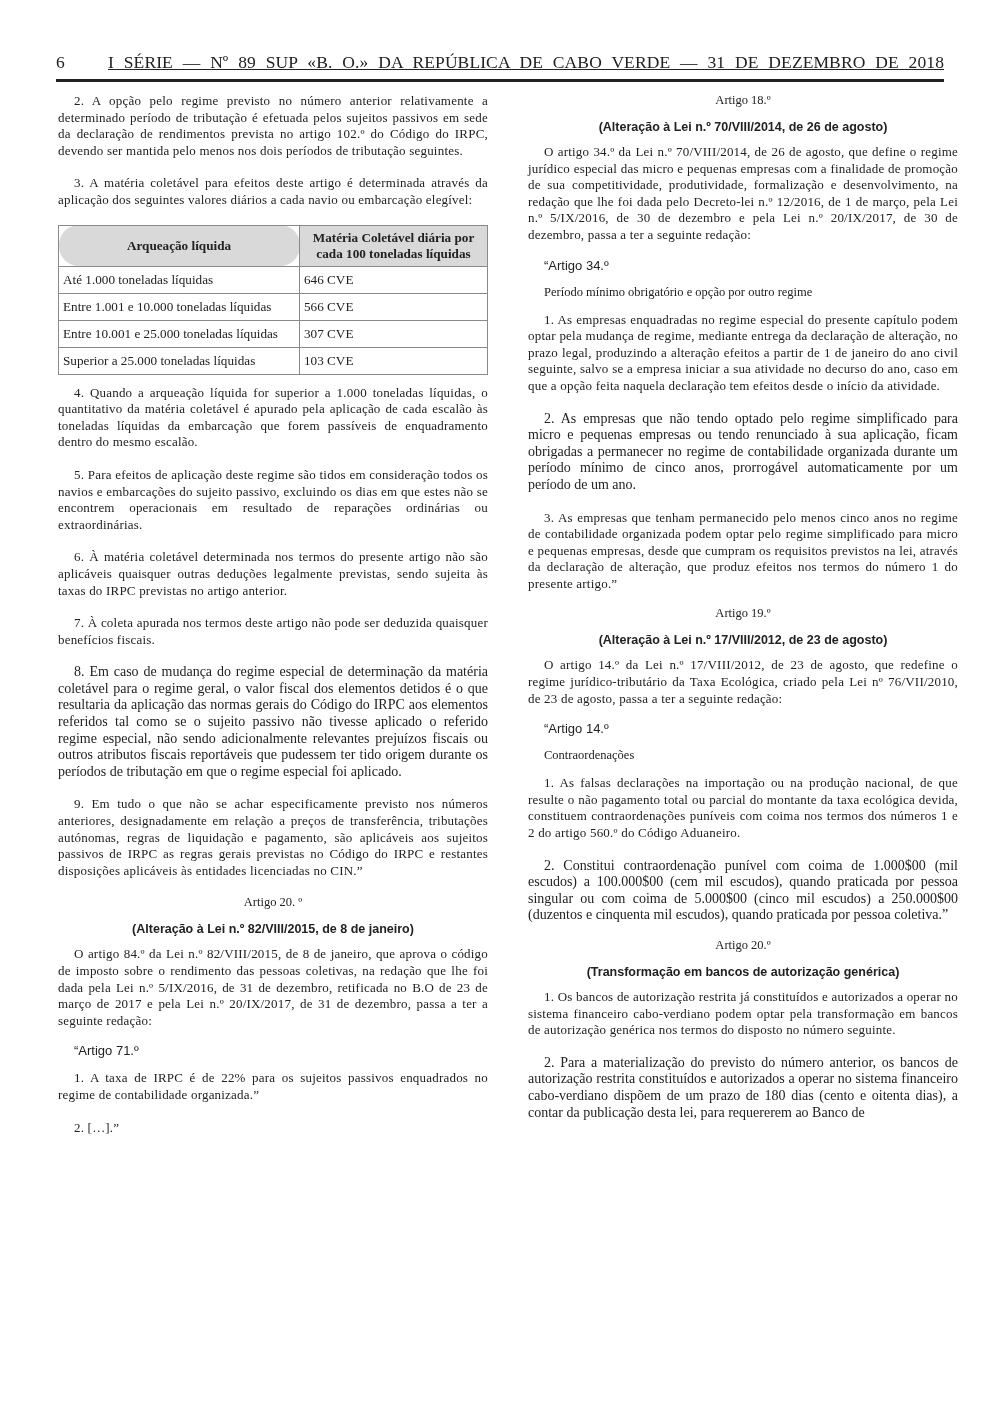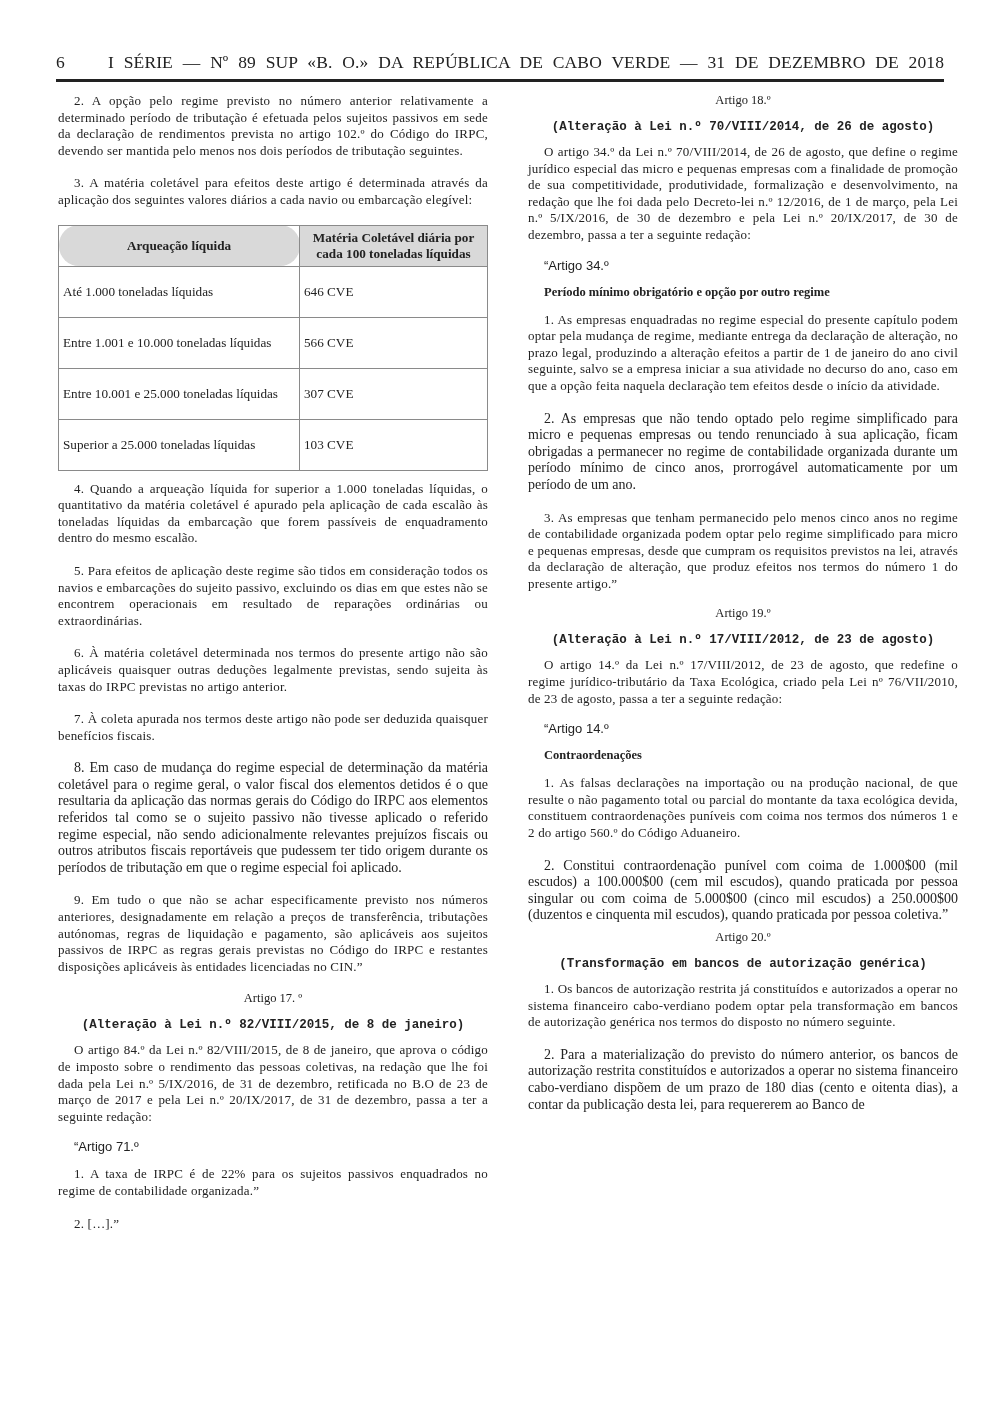--- a/index.html
+++ b/index.html
@@ -2,37 +2,37 @@
 <html><head>
 <meta charset="utf-8">
 <style>
   html, body { margin: 0; padding: 0; background: #ffffff; }
   body { width: 1000px; height: 1415px; position: relative; overflow: hidden;
          font-family: "DejaVu Serif", "Liberation Serif", serif; color: #222; }
   .header { position: absolute; left: 56px; top: 52px; width: 888px; height: 24px;
             font-family: "Liberation Serif", serif; font-size: 17.5px; color: #222;
             display: flex; align-items: baseline; white-space: nowrap; }
   .header .pg { width: 52px; }
-  .header .title { flex: 1; text-align: justify; text-align-last: justify; letter-spacing: 0.1px; }
+  .header .title { flex: 1; text-align: justify; text-align-last: justify; letter-spacing: 0.1px; text-decoration: underline; }
   .rule { position: absolute; left: 56px; top: 79px; width: 888px; height: 3px; background: #222; }
   .col { position: absolute; top: 93px; }
   .col.left { left: 58px; width: 430px; }
   .col.right { left: 528px; width: 430px; }
   p { margin: 0; text-align: justify; text-indent: 16px; }
   .big { font-family: "Liberation Serif", serif; font-size: 13px; line-height: 16.6px; letter-spacing: 0.2px; }
   .mid { font-family: "Liberation Serif", serif; font-size: 14px; line-height: 16.6px; }
   .gap { height: 16px; }
   .art { text-align: center; text-indent: 0; font-family: "Liberation Serif", serif; font-size: 12.5px; margin: 6px 0 12px 0; }
-  .sub { text-align: center; text-indent: 0; font-family: Liberation Mono, monospace; font-weight: bold; font-size: 12.5px; margin: 0 0 10px 0; }
+  .sub { text-align: center; text-indent: 0; font-family: Liberation Sans, sans-serif; font-weight: bold; font-size: 12.5px; margin: 0 0 10px 0; }
   .quote-art { text-indent: 16px; font-family: Liberation Sans, sans-serif; font-size: 13px; margin: 6px 0 12px 0; }
-  .bold-head { text-indent: 16px; font-family: "Liberation Serif", serif; font-weight: bold; font-size: 12.5px; margin: 0 0 12px 0; }
+  .bold-head { text-indent: 16px; font-family: "Liberation Serif", serif; font-weight: normal; font-size: 12.5px; margin: 0 0 12px 0; }
   table { border-collapse: collapse; width: 430px; margin: 16px 0 10px 0;
           font-family: "Liberation Serif", serif; font-size: 13.2px; color: #222; }
   th { background: #d9d9d9; font-weight: bold; border: 1px solid #8a8a8a; padding: 2px 4px; height: 36px; line-height: 16px; }
-  td { border: 1px solid #8a8a8a; padding: 12px 4px; height: 26px; }
+  td { border: 1px solid #8a8a8a; padding: 0 4px; height: 26px; }
   td.val { text-align: left; margin-top: 8px; }
   th.c1 { width: 232px; border-radius: 20px; }
 </style>
 </head>
 <body>
 
 <div class="header">
   <span class="pg">6</span>
   <span class="title">I SÉRIE — Nº 89 SUP «B. O.» DA REPÚBLICA DE CABO VERDE — 31 DE DEZEMBRO DE 2018</span>
 </div>
@@ -75,21 +75,21 @@
   <p class="big">5. Para efeitos de aplicação deste regime são tidos em consideração todos os navios e embarcações do sujeito passivo, excluindo os dias em que estes não se encontrem operacionais em resultado de reparações ordinárias ou extraordinárias.</p>
   <div class="gap"></div>
   <p class="big">6. À matéria coletável determinada nos termos do presente artigo não são aplicáveis quaisquer outras deduções legalmente previstas, sendo sujeita às taxas do IRPC previstas no artigo anterior.</p>
   <div class="gap"></div>
   <p class="big">7. À coleta apurada nos termos deste artigo não pode ser deduzida quaisquer benefícios fiscais.</p>
   <div class="gap"></div>
   <p class="mid">8. Em caso de mudança do regime especial de determinação da matéria coletável para o regime geral, o valor fiscal dos elementos detidos é o que resultaria da aplicação das normas gerais do Código do IRPC aos elementos referidos tal como se o sujeito passivo não tivesse aplicado o referido regime especial, não sendo adicionalmente relevantes prejuízos fiscais ou outros atributos fiscais reportáveis que pudessem ter tido origem durante os períodos de tributação em que o regime especial foi aplicado.</p>
   <div class="gap"></div>
   <p class="big">9. Em tudo o que não se achar especificamente previsto nos números anteriores, designadamente em relação a preços de transferência, tributações autónomas, regras de liquidação e pagamento, são aplicáveis aos sujeitos passivos de IRPC as regras gerais previstas no Código do IRPC e restantes disposições aplicáveis às entidades licenciadas no CIN.”</p>
 
-  <p class="art" style="margin-top:16px">Artigo 17. º</p>
+  <p class="art" style="margin-top:16px">Artigo 20. º</p>
   <p class="sub">(Alteração à Lei n.º 82/VIII/2015, de 8 de janeiro)</p>
   <p class="big">O artigo 84.º da Lei n.º 82/VIII/2015, de 8 de janeiro, que aprova o código de imposto sobre o rendimento das pessoas coletivas, na redação que lhe foi dada pela Lei n.º 5/IX/2016, de 31 de dezembro, retificada no B.O de 23 de março de 2017 e pela Lei n.º 20/IX/2017, de 31 de dezembro, passa a ter a seguinte redação:</p>
   <p class="quote-art" style="margin-top:14px">“Artigo 71.º</p>
   <p class="big">1. A taxa de IRPC é de 22% para os sujeitos passivos enquadrados no regime de contabilidade organizada.”</p>
   <div class="gap"></div>
   <p class="big">2. […].”</p>
 </div>
 
 <div class="col right">
   <p class="art" style="margin-top:0">Artigo 18.º</p>
@@ -105,18 +105,18 @@
 
   <p class="art" style="margin-top:14px">Artigo 19.º</p>
   <p class="sub">(Alteração à Lei n.º 17/VIII/2012, de 23 de agosto)</p>
   <p class="big">O artigo 14.º da Lei n.º 17/VIII/2012, de 23 de agosto, que redefine o regime jurídico-tributário da Taxa Ecológica, criado pela Lei nº 76/VII/2010, de 23 de agosto, passa a ter a seguinte redação:</p>
   <p class="quote-art" style="margin-top:14px">“Artigo 14.º</p>
   <p class="bold-head">Contraordenações</p>
   <p class="big">1. As falsas declarações na importação ou na produção nacional, de que resulte o não pagamento total ou parcial do montante da taxa ecológica devida, constituem contraordenações puníveis com coima nos termos dos números 1 e 2 do artigo 560.º do Código Aduaneiro.</p>
   <div class="gap"></div>
   <p class="mid">2. Constitui contraordenação punível com coima de 1.000$00 (mil escudos) a 100.000$00 (cem mil escudos), quando praticada por pessoa singular ou com coima de 5.000$00 (cinco mil escudos) a 250.000$00 (duzentos e cinquenta mil escudos), quando praticada por pessoa coletiva.”</p>
 
-  <p class="art" style="margin-top:6px">Artigo 20.º</p>
+  <p class="art" style="margin-top:14px">Artigo 20.º</p>
   <p class="sub">(Transformação em bancos de autorização genérica)</p>
   <p class="big">1. Os bancos de autorização restrita já constituídos e autorizados a operar no sistema financeiro cabo-verdiano podem optar pela transformação em bancos de autorização genérica nos termos do disposto no número seguinte.</p>
   <div class="gap"></div>
   <p class="mid">2. Para a materialização do previsto do número anterior, os bancos de autorização restrita constituídos e autorizados a operar no sistema financeiro cabo-verdiano dispõem de um prazo de 180 dias (cento e oitenta dias), a contar da publicação desta lei, para requererem ao Banco de</p>
 </div>
 
 </body></html>

